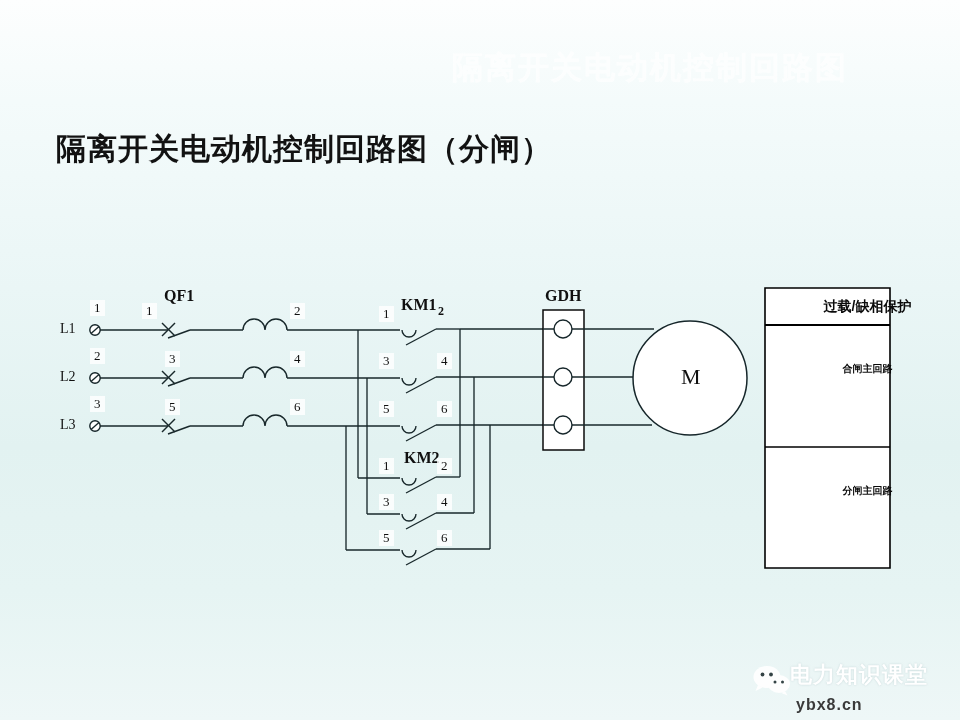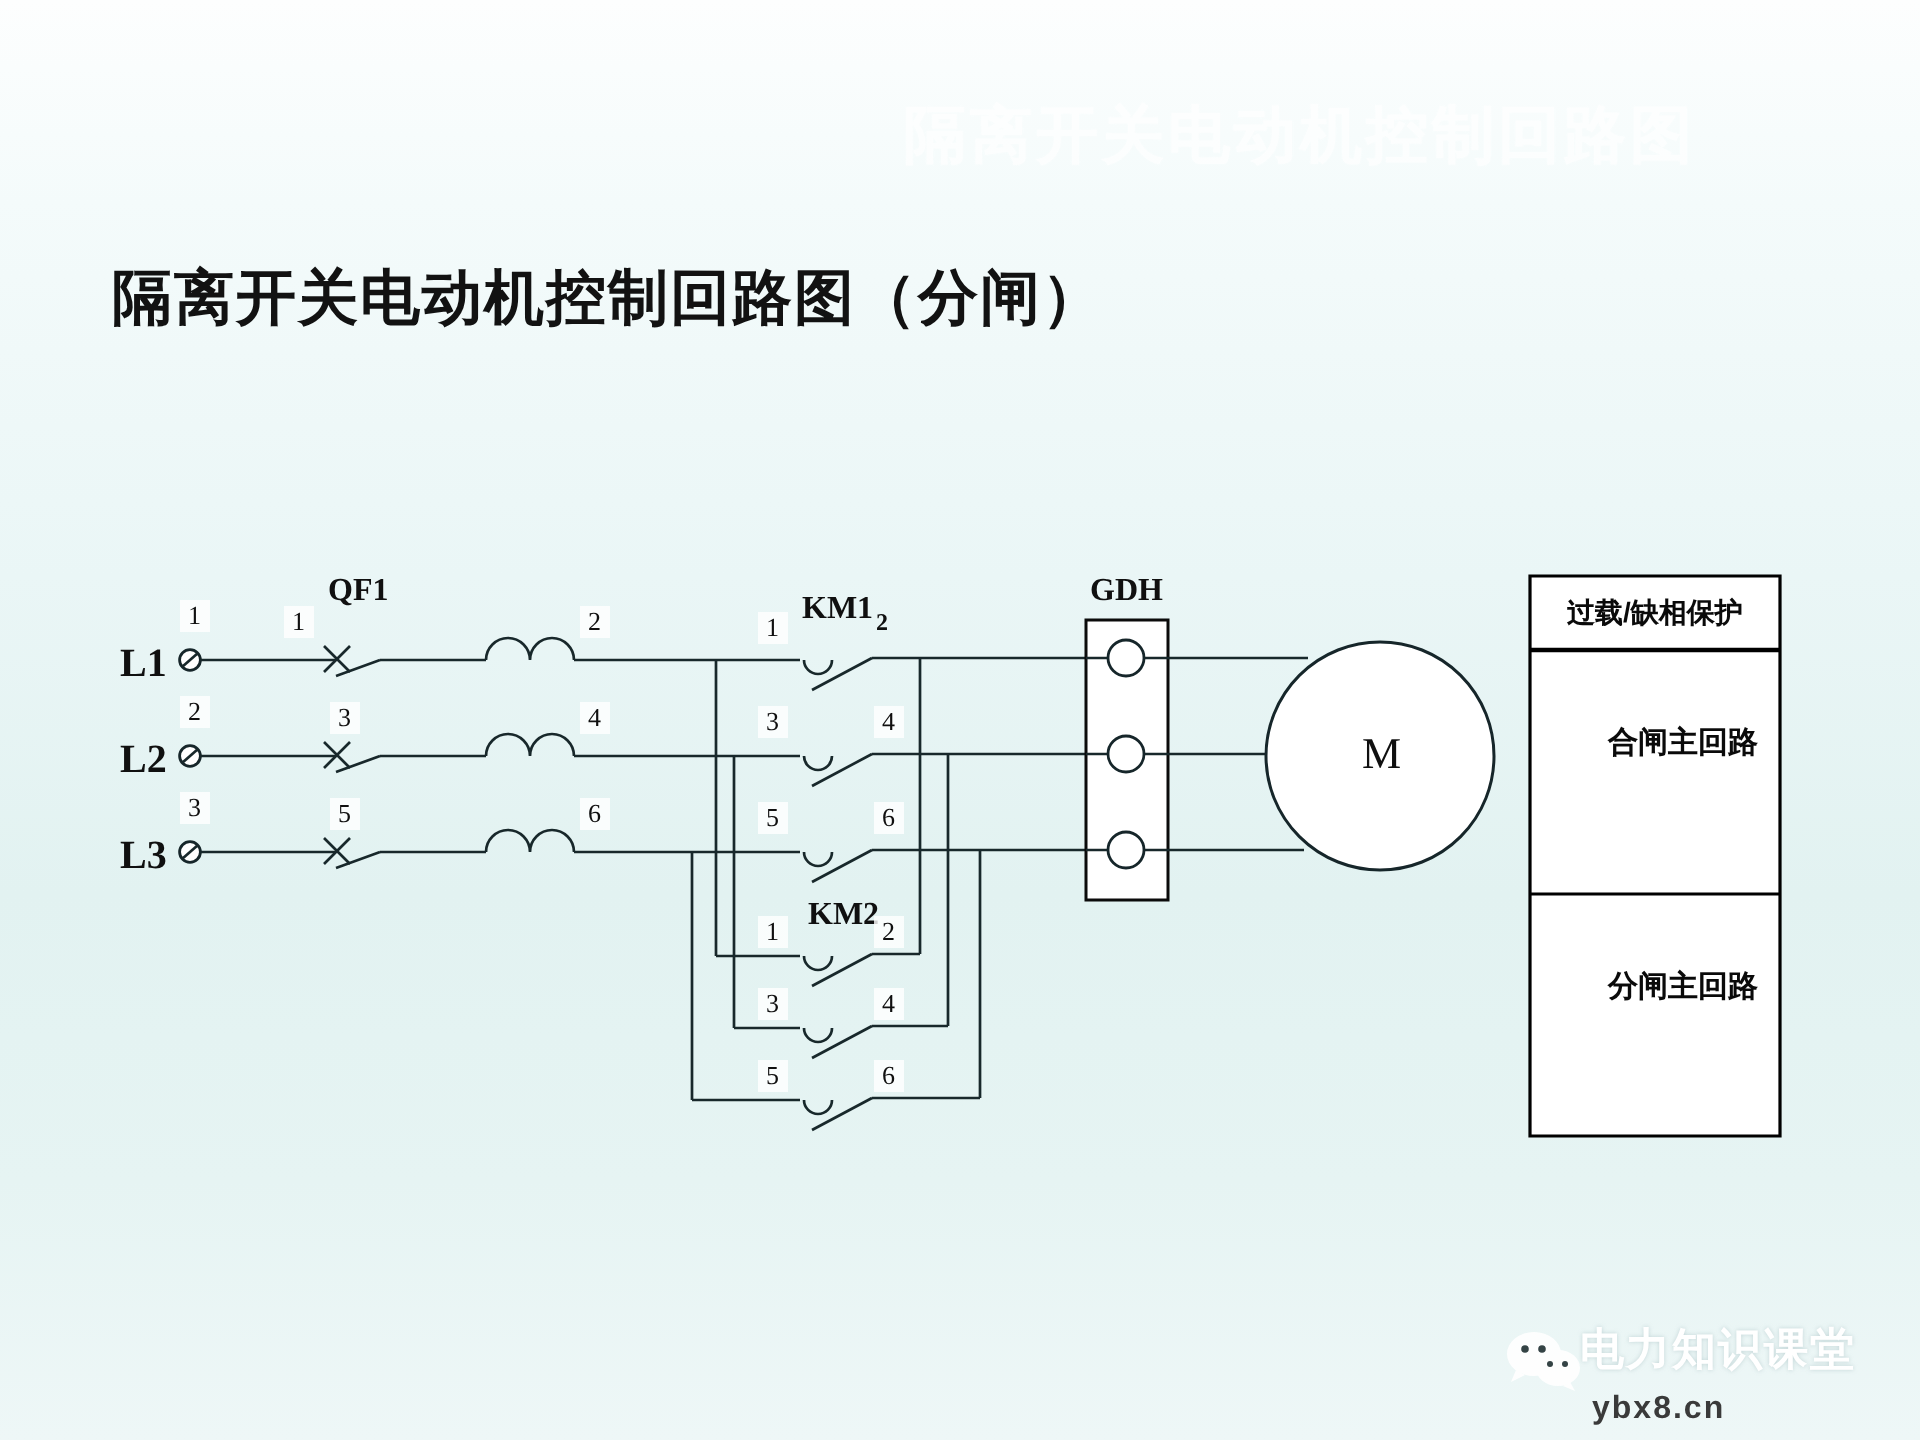--- a/index.html
+++ b/index.html
@@ -80,22 +80,22 @@
   
   .lbl {
     position: absolute;
     font-family: "Liberation Serif", serif;
     color: #101010;
     white-space: nowrap;
     background: rgba(255,255,255,0.80);
     line-height: 1;
   }
   .lbl-phase {
-    font-size: 20px;
-    font-weight: bold;
+    font-size: 14px;
+    font-weight: normal;
     background: transparent;
   }
   .lbl-num {
     font-size: 13px;
     padding: 1px 4px 2px 4px;
   }
   .lbl-dev {
     font-size: 16px;
     font-weight: bold;
     background: transparent;
@@ -113,23 +113,24 @@
   }
 
   
   .legend-txt {
     position: absolute;
     font-family: "Liberation Sans", sans-serif;
     font-weight: bold;
     color: #0a0a0a;
     white-space: nowrap;
     text-align: center;
+    padding-left: 40px;
   }
   .legend-head-txt { font-size: 14px; }
-  .legend-cell-txt { font-size: 15px; margin-left: 14px; }
+  .legend-cell-txt { font-size: 10px; }
 
   
   .wm-bottom {
     position: absolute;
     left: 752px;
     top: 660px;
     width: 200px;
     height: 48px;
     pointer-events: none;
   }

